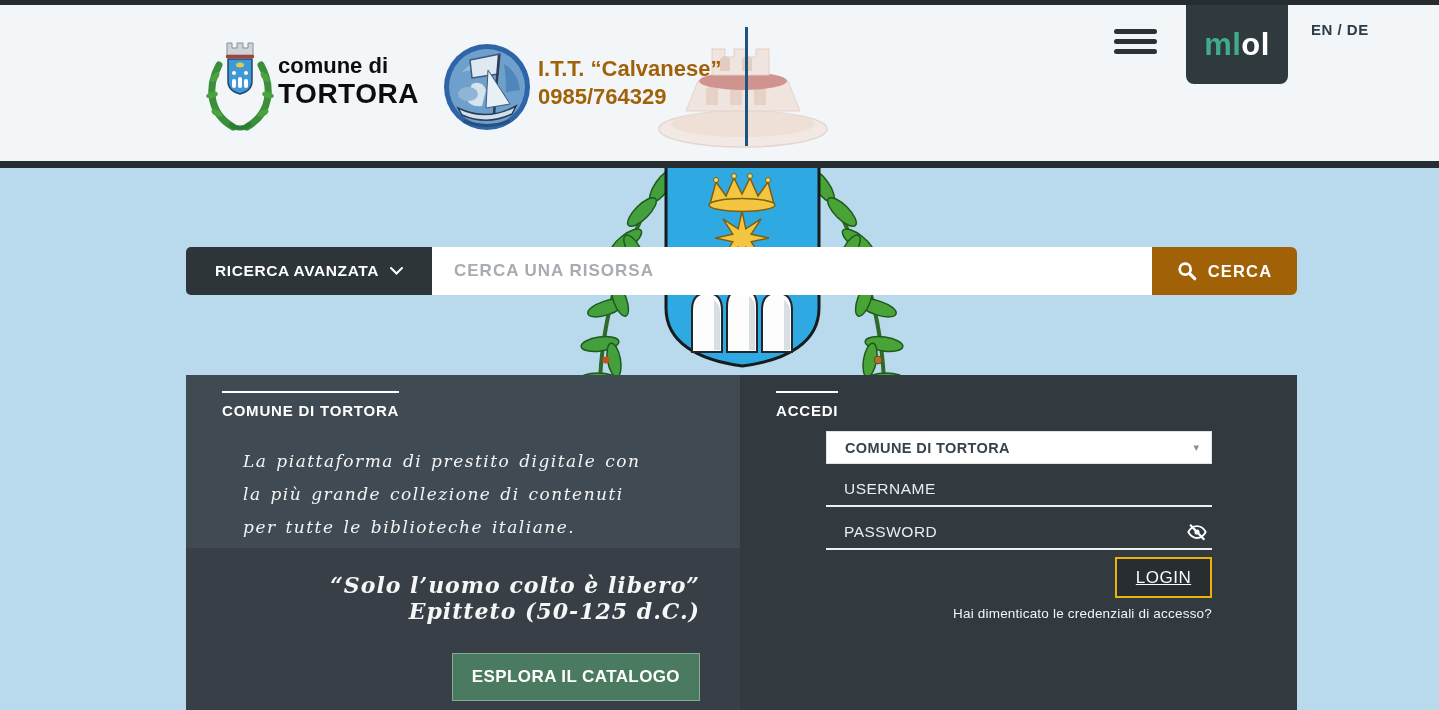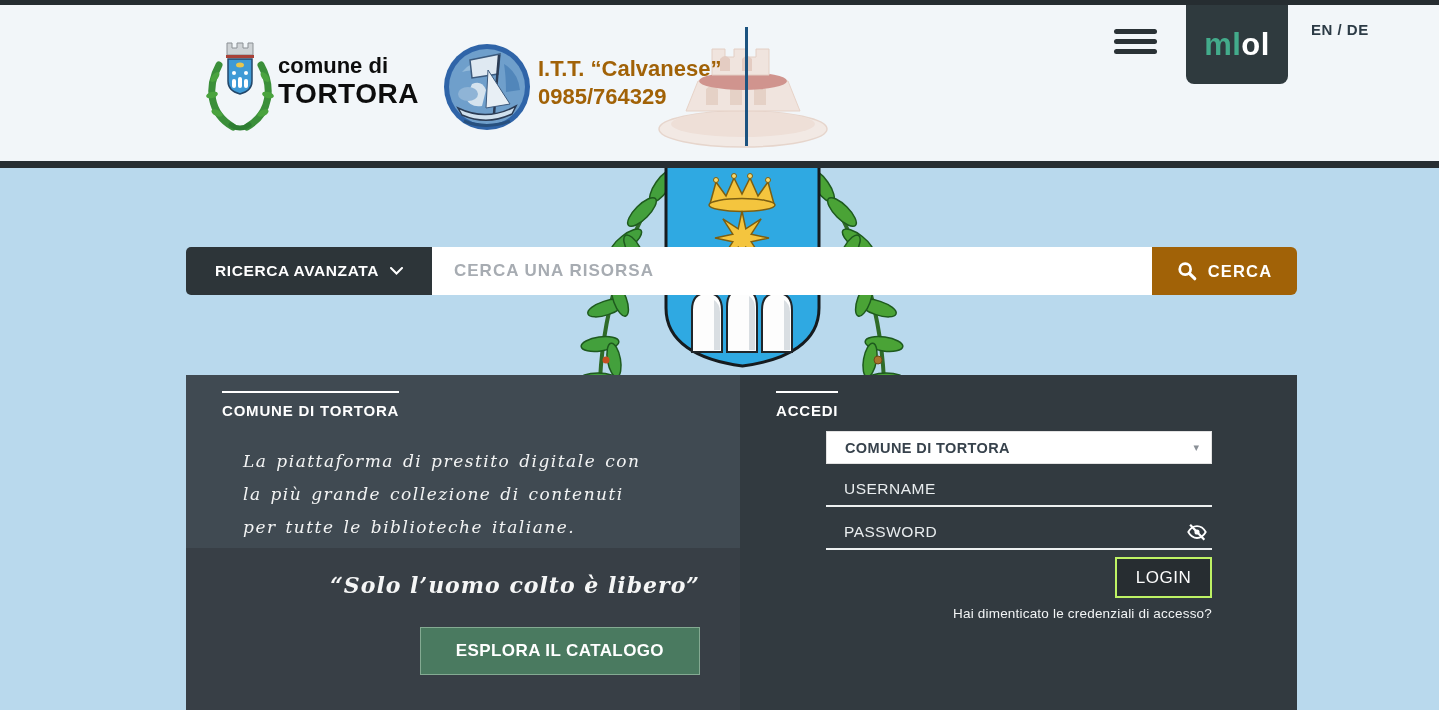--- a/index.html
+++ b/index.html
@@ -58,40 +58,40 @@
   
   .panel-intro { position:absolute; left:186px; top:207px; width:554px; height:335px; background:#404a52; z-index:5; }
   .panel-heading { display:inline-block; margin:16px 0 0 36px; padding-top:9px; border-top:2px solid #fff;
                    color:#fff; font-size:15px; font-weight:bold; letter-spacing:.8px; }
   .intro-desc { margin:25px 40px 0 57px; width:410px; font-family:"DejaVu Serif", serif; font-style:italic;
                 font-size:17px; line-height:33px; letter-spacing:1.5px; word-spacing:2px; color:#f3f4f4; }
   .quote-area { position:absolute; left:0; right:0; top:173px; bottom:0; background:#383f46; text-align:right;
                 padding:24px 40px 0 0; }
   .quote-l1, .quote-l2 { font-family:"DejaVu Serif", serif; font-style:italic; font-weight:bold;
                          font-size:22px; line-height:26px; letter-spacing:1px; color:#f5f6f6; }
-  .explore-btn { display:inline-block; margin-top:29px; padding:13px 35px; background:#4a7a60;
+  .explore-btn { display:inline-block; margin-top:29px; padding:13px 19px; background:#4a7a60;
                  border:1px solid #84aa92; color:#fff; font-family:inherit; font-size:17px; font-weight:bold;
                  letter-spacing:.4px; cursor:pointer; }
 
   
   .panel-login { position:absolute; left:740px; top:207px; width:557px; height:335px; background:#323a40; z-index:5; }
   .lp-select { position:absolute; left:86px; top:56px; width:386px; height:33px; background:#fff; border:1px solid #e2e2e2;
                display:flex; align-items:center; cursor:pointer; }
   .lp-select .value { margin-left:18px; font-size:14.5px; font-weight:bold; letter-spacing:.4px; color:#37424c; }
   .lp-select .caret { margin-left:auto; margin-right:12px; font-size:11px; color:#8a9096; }
   .lp-input-row { position:absolute; left:86px; width:386px; border-bottom:2px solid #edf0f1; display:flex; align-items:center; }
   .row-user { top:98px; height:34px; }
   .row-pass { top:141px; height:34px; }
   .lp-input { flex:1; background:transparent; border:none; outline:none; padding-left:18px;
               font-family:inherit; font-size:15.5px; color:#e9edef; letter-spacing:.5px; }
   .lp-input::placeholder { color:#e9edef; opacity:1; }
   .eye-btn { background:none; border:none; padding:0 4px; cursor:pointer; display:flex; align-items:center; }
   .login-btn { position:absolute; left:375px; top:182px; width:97px; height:41px; background:#272d31;
-               border:2px solid #bef264; color:#fbfbfb; font-family:inherit; font-size:17px;
-               letter-spacing:.5px; cursor:pointer; }
+               border:2px solid #eab308; color:#fbfbfb; font-family:inherit; font-size:17px;
+               letter-spacing:.5px; cursor:pointer;text-decoration:underline; }
   .forgot { position:absolute; left:86px; top:231px; width:386px; text-align:right; color:#f2f4f5;
             font-size:13.5px; letter-spacing:.2px; text-decoration:none; cursor:pointer; }
 </style>
 </head>
 <body>
 
 <div class="page">
 
   <div class="topbar"></div>
 
@@ -287,20 +287,21 @@
         </svg>
         <span>CERCA</span>
       </button>
     </div>
 
     <section class="panel-intro">
       <h2 class="panel-heading">COMUNE DI TORTORA</h2>
       <p class="intro-desc">La piattaforma di prestito digitale con la più grande collezione di contenuti per tutte le biblioteche italiane.</p>
       <div class="quote-area">
         <p class="quote-l1">“Solo l’uomo colto è libero”</p>
+        <p class="quote-l2">Epitteto (50-125 d.C.)</p>
         <div><button class="explore-btn">ESPLORA IL CATALOGO</button></div>
       </div>
     </section>
 
     <section class="panel-login">
       <h2 class="panel-heading">ACCEDI</h2>
       <div class="lp-select">
         <span class="value">COMUNE DI TORTORA</span>
         <span class="caret">▾</span>
       </div>

